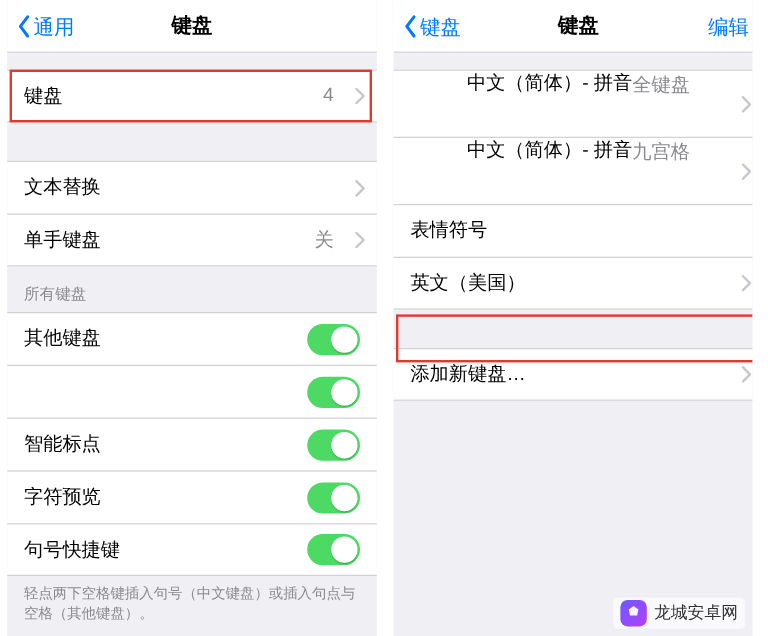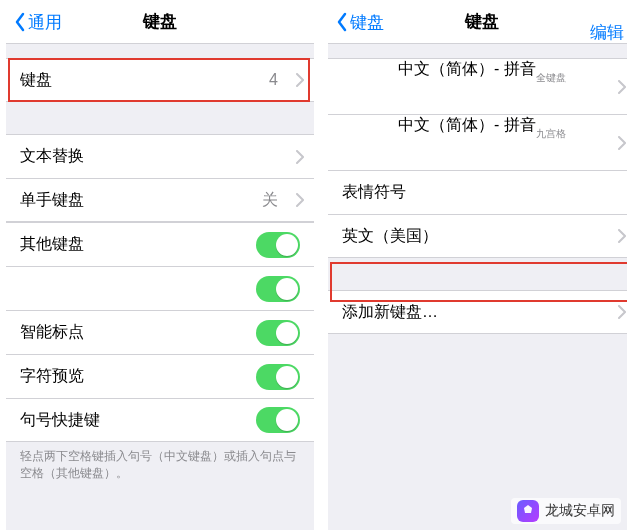--- a/index.html
+++ b/index.html
@@ -7,33 +7,33 @@
   .stage { position: relative; width: 627px; height: 530px; overflow: hidden; }
   .phone { position: absolute; top: 0; width: 308px; height: 530px; background: #efeff4; }
   .phone.left { left: 6px; }
   .phone.right { left: 328px; }
   .divider { position: absolute; left: 318px; top: 0; width: 4px; height: 530px; background: #fff; }
 
   .navbar { position: relative; height: 44px; background: #fff; border-bottom: 1px solid #d1d1d6; }
   .nav-title { position: absolute; left: 0; right: 0; top: 0; height: 44px; line-height: 44px; text-align: center; font-size: 17px; font-weight: 600; color: #000; }
   .nav-left, .nav-right { position: absolute; top: 0; height: 44px; display: flex; align-items: center; color: #007aff; font-size: 17px; }
   .nav-left { left: 8px; }
-  .nav-right { right: 12px; align-items: flex-end; }
+  .nav-right { right: 12px; }
   .chevron-left { display: inline-block; margin-right: 2px; }
   .chevron-left svg { display: block; }
 
   .group-gap { height: 32px; }
   .section-header { padding: 14px 14px 6px; font-size: 13px; color: #8a8a8e; }
   .footer-note { padding: 6px 14px 0; font-size: 12px; color: #8a8a8e; line-height: 1.45; }
 
   .cell { position: relative; background: #fff; min-height: 44px; display: flex; align-items: center; padding: 0 14px; border-top: 1px solid #d1d1d6; }
   .cell:last-child { border-bottom: 1px solid #d1d1d6; }
   .cell.tall { min-height: 56px; flex-direction: row; align-items: flex-start; justify-content: center; }
   .cell-label { font-size: 16px; color: #000; }
-  .cell-sub { font-size: 10px; color: #8a8a8e; margin-top: 12px; }
+  .cell-sub { font-size: 16px; color: #8a8a8e; margin-top: 2px; }
   .cell-value { margin-left: auto; margin-right: 22px; font-size: 16px; color: #8a8a8e; }
   .disclosure { position: absolute; right: 10px; top: 50%; transform: translateY(-50%); }
   .disclosure svg { display: block; }
 
   .switch { position: absolute; right: 14px; top: 50%; transform: translateY(-50%); width: 44px; height: 26px; }
   .switch .track { width: 44px; height: 26px; border-radius: 13px; background: #4cd964; position: absolute; }
   .switch .knob { position: absolute; width: 22px; height: 22px; border-radius: 11px; background: #fff; top: 2px; right: 2px; box-shadow: 0 1px 1px rgba(0,0,0,.2); }
 
   .redbox { position: absolute; border: 2px solid #e03a2f; pointer-events: none; }
   .redbox.l1 { left: 2px; top: 58px; width: 302px; height: 44px; }
@@ -90,20 +90,21 @@
         <span class="cell-label">单手键盘</span>
         <span class="cell-value">关</span>
         <span class="disclosure">
           <svg width="8" height="14" viewBox="0 0 8 14">
               <path d="M1 1 L7 7 L1 13" stroke="#c7c7cc" stroke-width="2" fill="none" stroke-linecap="round"></path>
             </svg>
         </span>
       </div>
     </div>
 
+    <div class="section-header">所有键盘</div>
 
     <div>
       <div class="cell">
         <span class="cell-label">其他键盘</span>
         <span class="switch">
             <span class="track"></span>
             <span class="knob"></span>
           </span>
       </div>
       <div class="cell">

